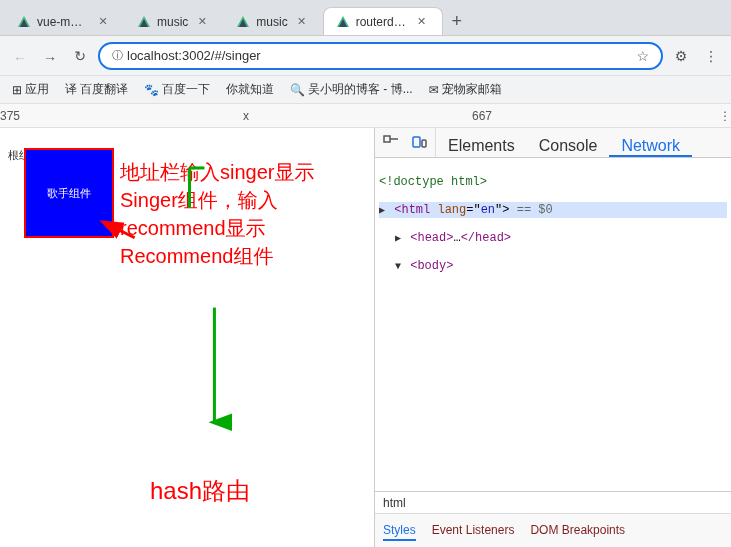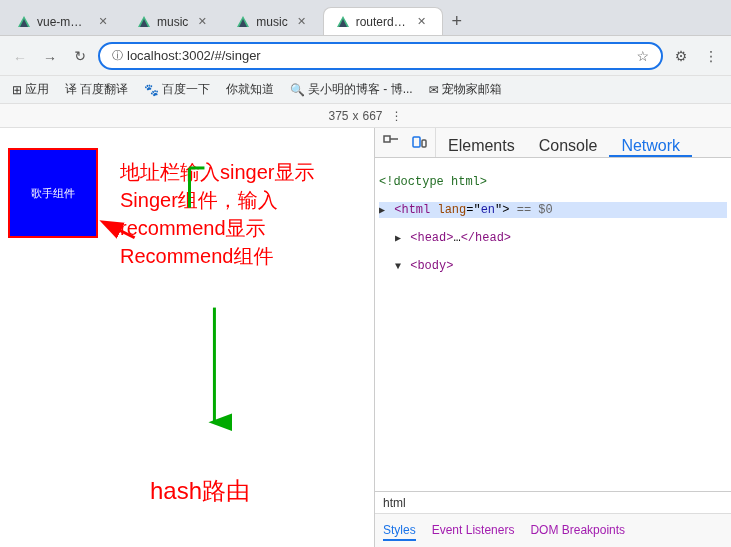--- a/index.html
+++ b/index.html
@@ -61,21 +61,21 @@
     .bookmarks-bar {
       display: flex; align-items: center; height: 28px;
       background: #f1f3f4; padding: 0 8px; gap: 8px;
       border-bottom: 1px solid #e0e0e0; font-size: 12px; color: #333;
     }
     .bookmark-item { display: flex; align-items: center; gap: 3px; cursor: pointer; padding: 2px 4px; border-radius: 3px; }
     .bm-icon { font-size: 12px; }
 
     
     .dimension-bar {
-      display: flex; align-items: center; justify-content: center;
+      display: flex; align-items: center; justify-content: space-between;
       height: 24px; background: #f8f8f8; font-size: 12px; color: #555;
       border-bottom: 1px solid #e0e0e0;
     }
 
     
     .main-area {
       display: flex; flex: 1; overflow: hidden;
     }
 
     
@@ -88,21 +88,21 @@
       padding: 8px; position: relative; width: 100%; height: 100%;
     }
 
     
     .root-label {
       position: absolute; top: 20px; left: 8px; font-size: 11px; color: #333;
     }
 
     
     .singer-box {
-      position: absolute; top: 20px; left: 8px;
+      position: absolute; top: 20px; left: 24px;
       width: 90px; height: 90px;
       border: 2px solid red; background: blue;
       display: flex; align-items: center; justify-content: center;
     }
     .singer-label {
       color: white; font-size: 11px; text-align: center;
     }
 
     
     .annotation-text {
@@ -153,21 +153,21 @@
     .devtools-footer {
       border-top: 1px solid #ccc; padding: 3px 8px; font-size: 12px;
       color: #333; display: flex; align-items: center; height: 22px;
     }
 
     
     .bottom-panel {
       border-top: 1px solid #ddd; height: 34px; display: flex; align-items: center;
       background: #f8f8f8; padding: 0 8px; gap: 16px; font-size: 12px;
     }
-    .bottom-tab { cursor: pointer; color: #a21caf; padding: 2px 0; border-bottom: 2px solid transparent; }
+    .bottom-tab { cursor: pointer; color: #7f1d1d; padding: 2px 0; border-bottom: 2px solid transparent; }
     .bottom-tab.active { color: #1a73e8; border-bottom-color: #1a73e8; }
 
     
     .svg-arrows {
       position: absolute; top: 0; left: 0; width: 100%; height: 100%;
       pointer-events: none;
     }
   </style>
 </head>
 <body>

